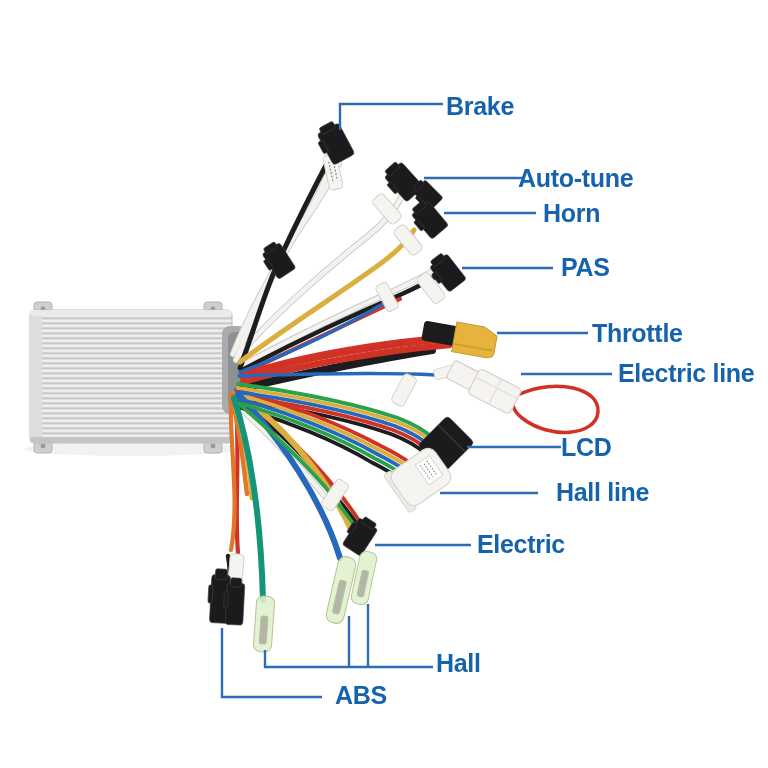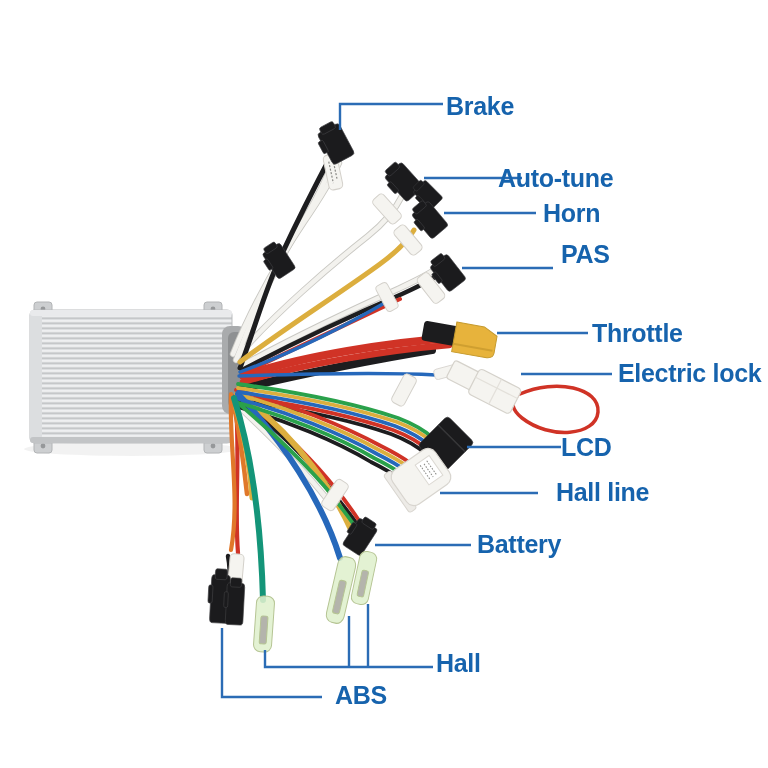--- a/index.html
+++ b/index.html
@@ -201,25 +201,25 @@
     <path d="M467,447 L561,447"></path>
     <path d="M440,493 L538,493"></path>
     <path d="M375,545 L471,545"></path>
     <path d="M265,650 L265,667 L433,667 M349,616 L349,667 M368,604 L368,667"></path>
     <path d="M222,628 L222,697 L322,697"></path>
   </g>
 </svg>
 
 <div class="labels" style="color: rgb(22, 99, 173);">
   <div class="label" style="left:446px;top:93px">Brake</div>
-  <div class="label" style="left:498px;top:165px">Auto-tune</div>
+  <div class="label" style="left:518px;top:165px">Auto-tune</div>
   <div class="label" style="left:543px;top:200px">Horn</div>
-  <div class="label" style="left:561px;top:241px">PAS</div>
+  <div class="label" style="left:561px;top:254px">PAS</div>
   <div class="label" style="left:592px;top:320px">Throttle</div>
-  <div class="label" style="left:618px;top:360px">Electric lock</div>
+  <div class="label" style="left:618px;top:360px">Electric line</div>
   <div class="label" style="left:561px;top:434px">LCD</div>
   <div class="label" style="left:556px;top:479px">Hall line</div>
-  <div class="label" style="left:477px;top:531px">Battery</div>
+  <div class="label" style="left:477px;top:531px">Electric</div>
   <div class="label" style="left:436px;top:650px">Hall</div>
   <div class="label" style="left:335px;top:682px">ABS</div>
 </div>
 
 </div>
 
 </body></html>

